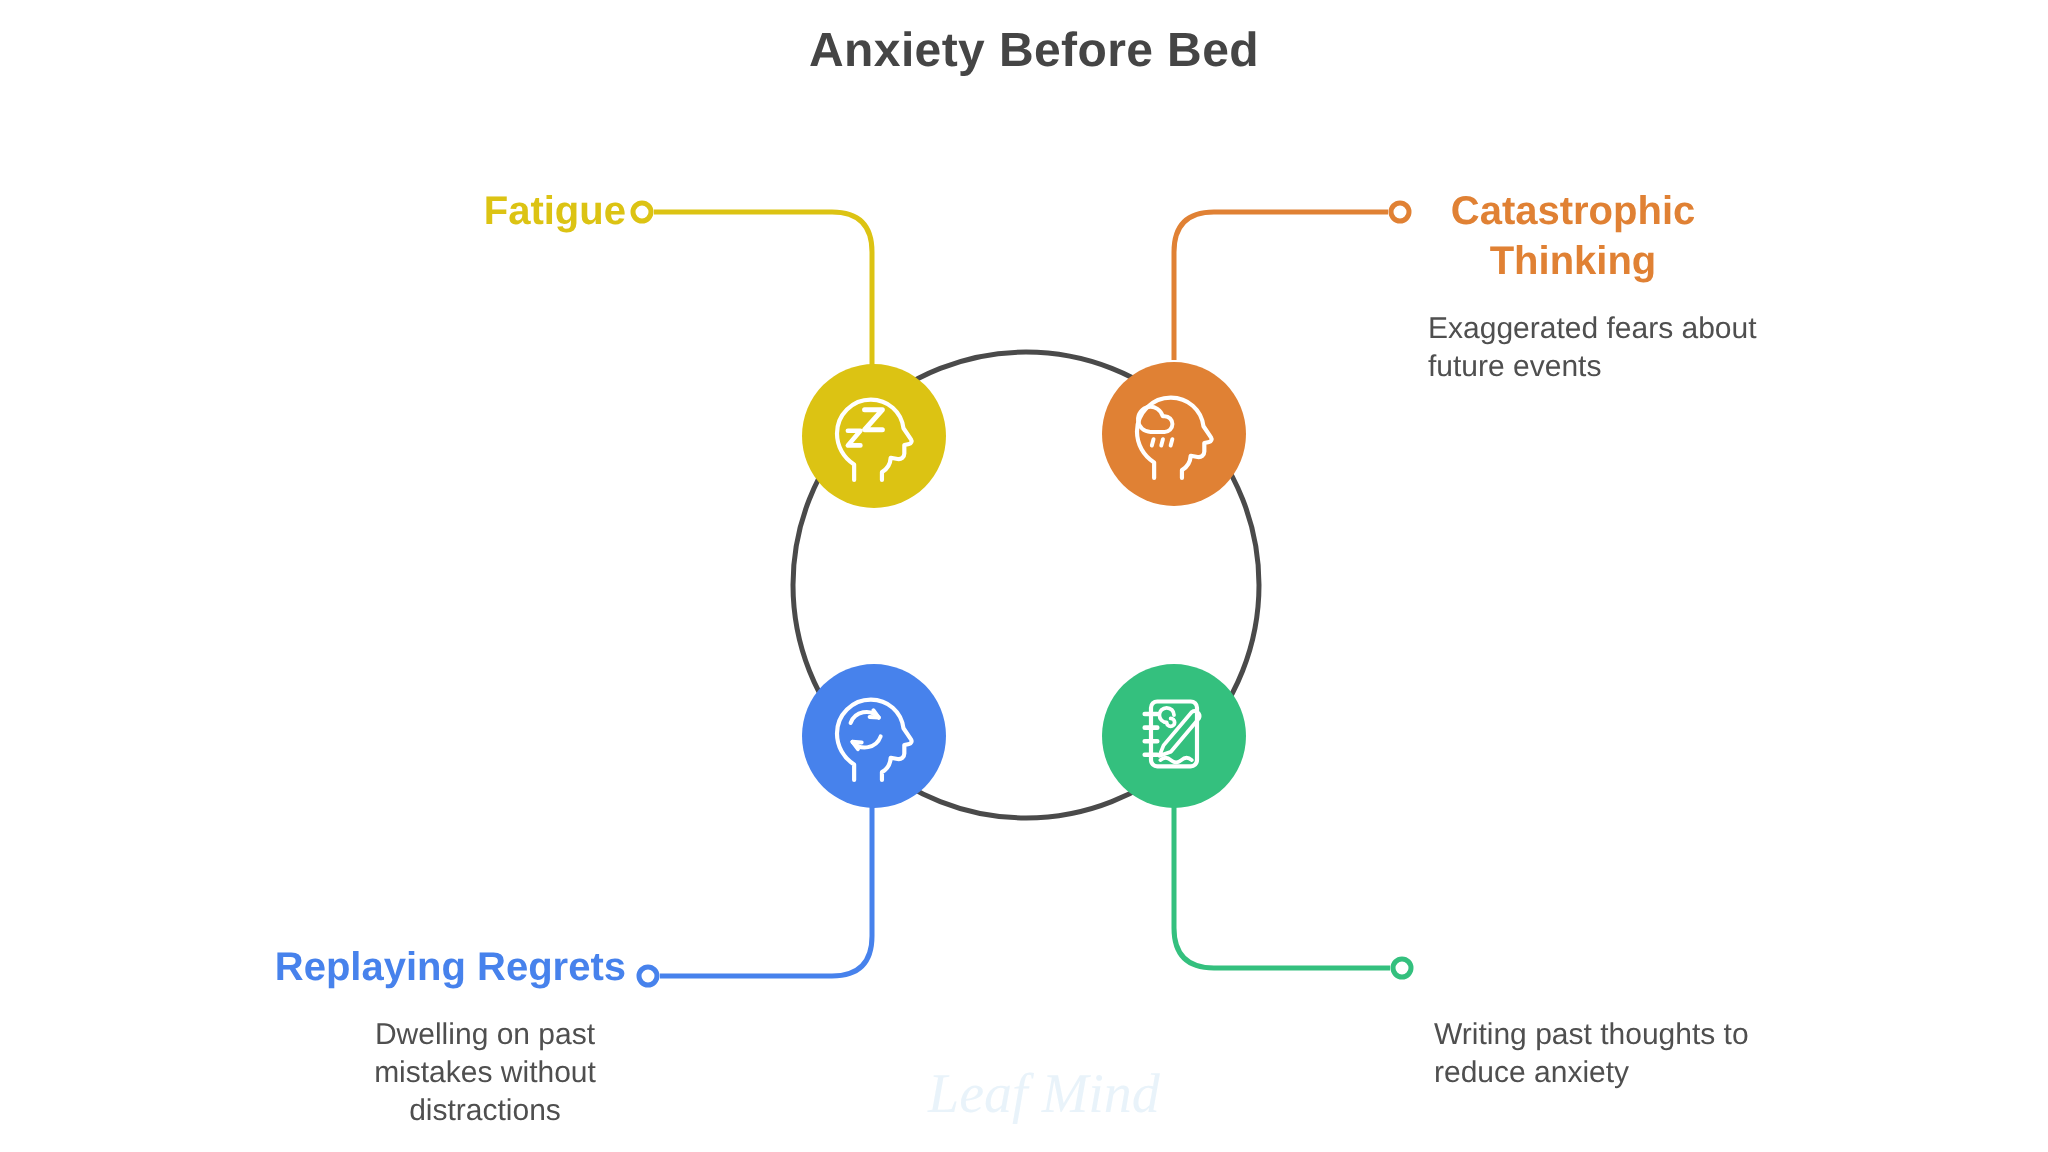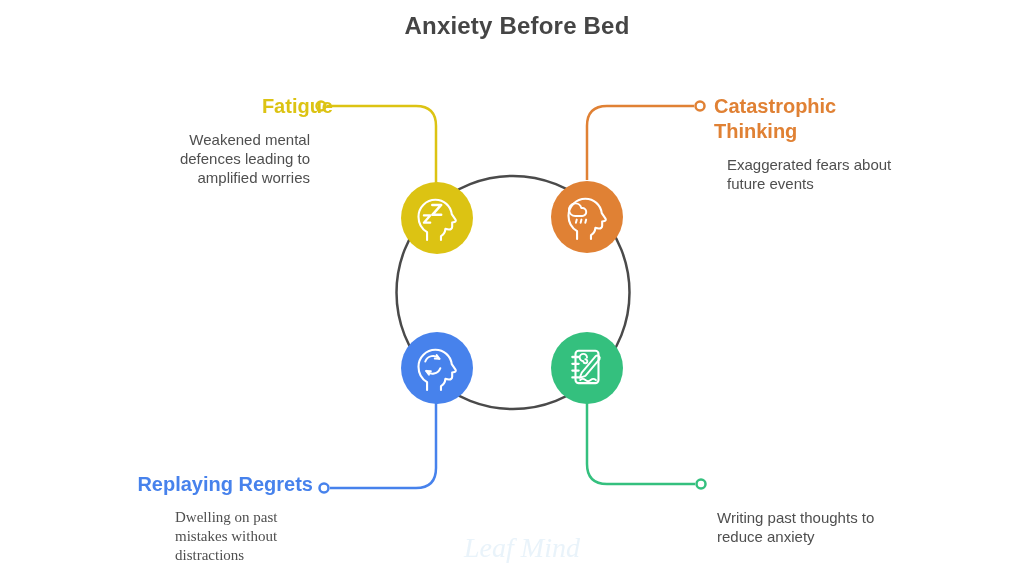--- a/index.html
+++ b/index.html
@@ -16,36 +16,36 @@
   .connector{position:absolute;inset:0;width:1024px;height:576px;}
   .connector path{fill:none;stroke:var(--c);stroke-width:2.5;}
   .connector circle{fill:#ffffff;stroke:var(--c);stroke-width:2.5;}
   .bubble{
     position:absolute;width:72px;height:72px;border-radius:50%;
     background:var(--c);display:flex;align-items:center;justify-content:center;
   }
   .bubble svg{display:block;}
   .icon{stroke:#ffffff;fill:none;stroke-width:2;stroke-linecap:round;stroke-linejoin:round;}
   .label{
-    position:absolute;font-size:20px;font-weight:700;color:var(--c);line-height:25px;
+    position:absolute;font-size:20px;font-weight:700;color:var(--c);line-height:25px;text-align:center;
   }
   .desc{
     position:absolute;font-size:15px;color:#4f4f4f;line-height:19px;
   }
   
-  .item-0 .label{right:691px;top:94px;text-align:right;white-space:nowrap;}
+  .item-0 .label{right:711px;top:94px;text-align:right;white-space:nowrap;}
   .item-0 .desc{right:714px;top:130px;width:150px;text-align:right;}
   .item-0 .bubble{left:401px;top:182px;}
   
   .item-1 .label{left:714px;top:94px;width:145px;}
-  .item-1 .desc{left:714px;top:155px;width:190px;margin-left:13px;}
+  .item-1 .desc{left:714px;top:155px;width:190px;}
   .item-1 .bubble{left:551px;top:181px;}
   
   .item-2 .label{right:711px;top:472px;text-align:center;white-space:nowrap;}
-  .item-2 .desc{right:714px;top:508px;width:135px;text-align:left;font-family:Liberation Serif, serif;}
+  .item-2 .desc{right:714px;top:508px;width:135px;text-align:center;}
   .item-2 .bubble{left:401px;top:332px;}
   
   .item-3 .label{left:717px;top:472px;white-space:nowrap;}
   .item-3 .desc{left:717px;top:508px;width:160px;}
   .item-3 .bubble{left:551px;top:332px;}
   .watermark{
     position:absolute;left:432px;top:532px;width:180px;text-align:center;
     font-family:"Liberation Serif",serif;font-style:italic;font-size:28px;
     color:rgba(200,226,242,.4);
   }
@@ -67,21 +67,20 @@
       <circle cx="321" cy="106" r="4.5"></circle>
     </svg>
     <div class="bubble">
       <svg class="icon" width="46" height="46" viewBox="0 0 44 44">
         <path d="M12.5 43 V35.6 C7.4 32.4 4.3 26.9 4.3 20.8 C4.3 11.8 11.6 4.6 20.5 4.6 C28.6 4.6 35.1 10.4 36.1 18.3 L39.7 23.6 C40.3 24.5 39.8 25.6 38.8 25.8 L36.5 26.3 V30.4 C36.5 32.1 35 33.3 33.3 33 L30 32.4 C29.8 35.4 28.2 37.9 25.8 39.3 V43"></path>
         <path d="M9.5 19.5 h6 l-6 7 h6" stroke-width="2.2"></path>
         <path d="M17.5 9.5 h8.5 l-8.5 9.5 h8.5" stroke-width="2.4"></path>
       </svg>
     </div>
     <div class="label">Fatigue</div>
-    <div class="desc">Weakened mental defences leading to amplified worries</div>
   </div>
 
   <div class="item item-1" style="--c: #e08134;">
     <svg class="connector" viewBox="0 0 1024 576">
       <path d="M587 180 V126 Q587 106 607 106 H694"></path>
       <circle cx="700" cy="106" r="4.5"></circle>
     </svg>
     <div class="bubble">
       <svg class="icon" width="46" height="46" viewBox="0 0 44 44">
         <path d="M12.5 43 V35.6 C7.4 32.4 4.3 26.9 4.3 20.8 C4.3 11.8 11.6 4.6 20.5 4.6 C28.6 4.6 35.1 10.4 36.1 18.3 L39.7 23.6 C40.3 24.5 39.8 25.6 38.8 25.8 L36.5 26.3 V30.4 C36.5 32.1 35 33.3 33.3 33 L30 32.4 C29.8 35.4 28.2 37.9 25.8 39.3 V43"></path>

